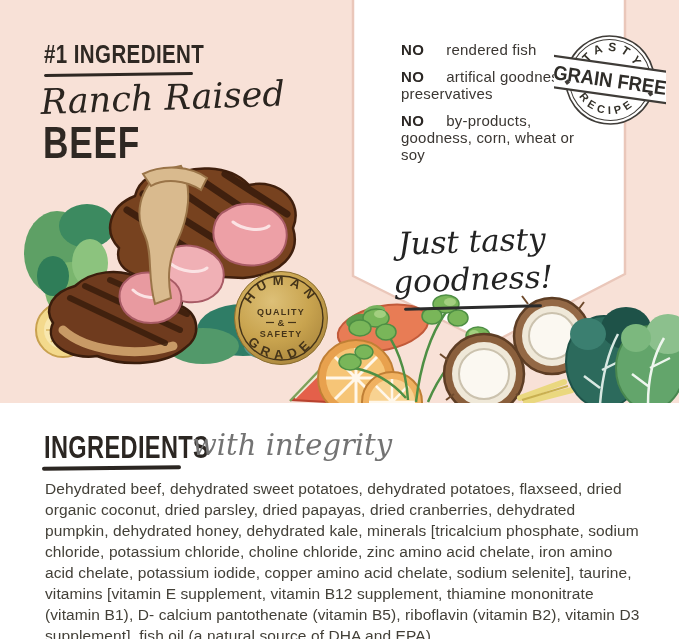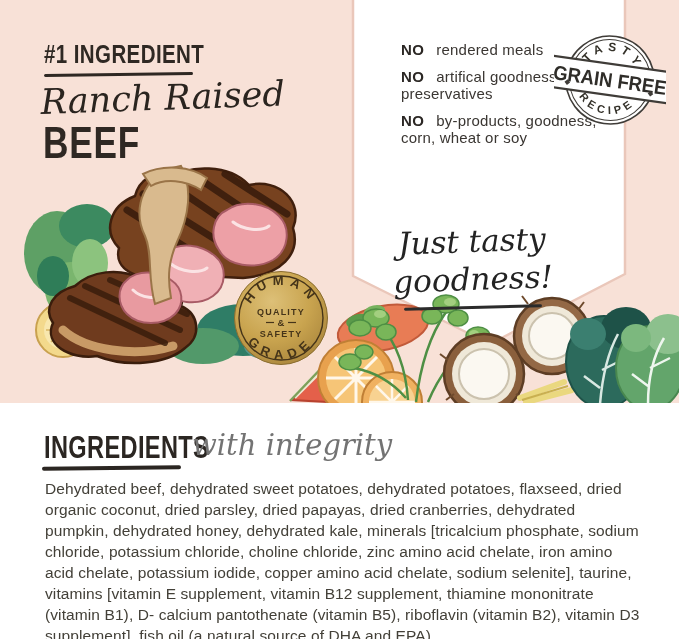--- a/index.html
+++ b/index.html
@@ -15,21 +15,21 @@
     transform:scaleX(.82);transform-origin:left top;white-space:nowrap;color:#2f2823;}
   .kicker-rule{left:44px;top:73px;width:149px;height:3px;background:#2f2823;border-radius:2px;transform:rotate(-.8deg);}
   .hero-script{left:40px;top:82px;font-family:"DejaVu Serif",serif;font-style:italic;
     font-size:35px;white-space:nowrap;transform:rotate(-2deg);transform-origin:left top;color:#2a241f;}
   .hero-title{left:43px;top:118px;font-size:44px;font-weight:700;letter-spacing:1px;
     transform:scaleX(.8);transform-origin:left top;color:#2f2823;}
 
   
   .claims{left:401px;top:41px;width:196px;}
   .claim{font-size:15px;line-height:17px;color:#3a3632;margin-bottom:10px;letter-spacing:.2px;}
-  .claim .no{font-weight:700;color:#2b2724;margin-right:12px;letter-spacing:.4px;}
+  .claim .no{font-weight:700;color:#2b2724;margin-right:22px;letter-spacing:.4px;}
 
   
   .tagline{left:375px;top:222px;width:195px;text-align:center;transform:rotate(-2deg);}
   .tagline .t1,.tagline .t2{font-family:"DejaVu Serif",serif;font-style:italic;font-size:31px;color:#232323;line-height:38px;}
   .tagline-rule{left:404px;top:306px;width:138px;height:2.5px;background:#2b2b2b;border-radius:2px;transform:rotate(-1.5deg);}
 
   
   .bottom{left:0;top:403px;width:679px;height:236px;background:#ffffff;}
   .ing-heading{left:44px;top:430px;font-size:31px;font-weight:700;letter-spacing:.5px;
     transform:scaleX(.76);transform-origin:left top;color:#2b2622;white-space:nowrap;}
@@ -176,21 +176,21 @@
 
   <div class="abs bottom"></div>
 
   <div class="abs kicker">#1 INGREDIENT</div>
   <div class="abs kicker-rule"></div>
   <div class="abs hero-script">Ranch Raised</div>
   <div class="abs hero-title">BEEF</div>
 
   <div class="abs claims">
     <div class="claim">
-      <span class="no">NO</span><span>rendered meals</span>
+      <span class="no">NO</span><span>rendered fish</span>
     </div>
     <div class="claim">
       <span class="no">NO</span><span>artifical goodness or preservatives</span>
     </div>
     <div class="claim">
       <span class="no">NO</span><span>by-products, goodness, corn, wheat or soy</span>
     </div>
   </div>
 
   <svg class="abs" style="left:554px;top:24px;" width="112" height="112" viewBox="0 0 112 112">

